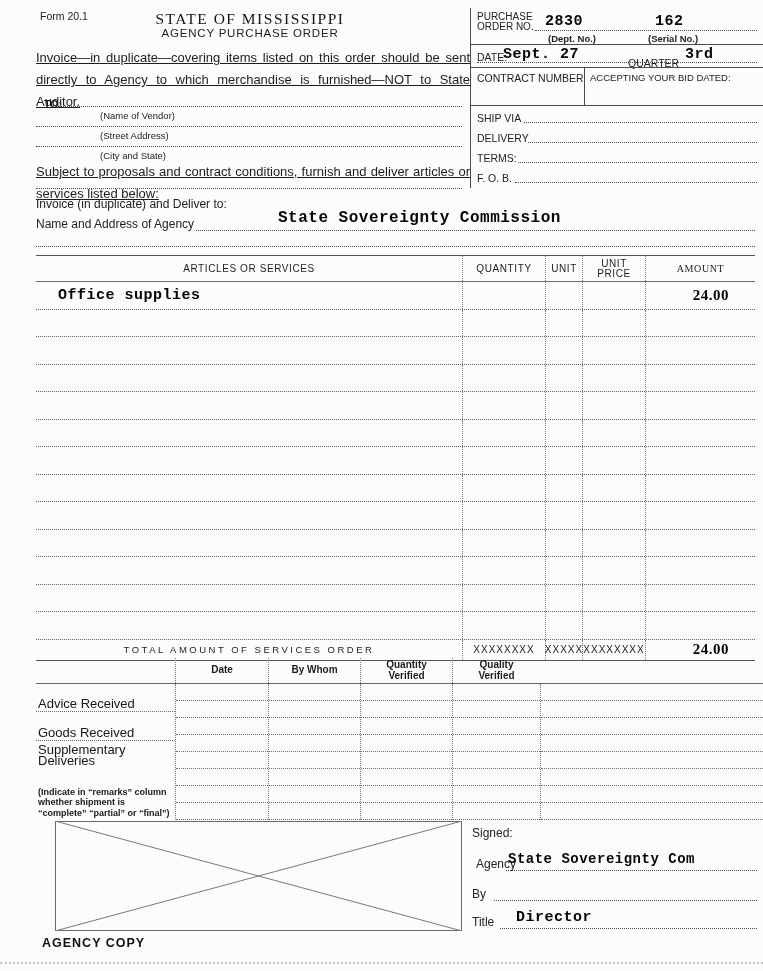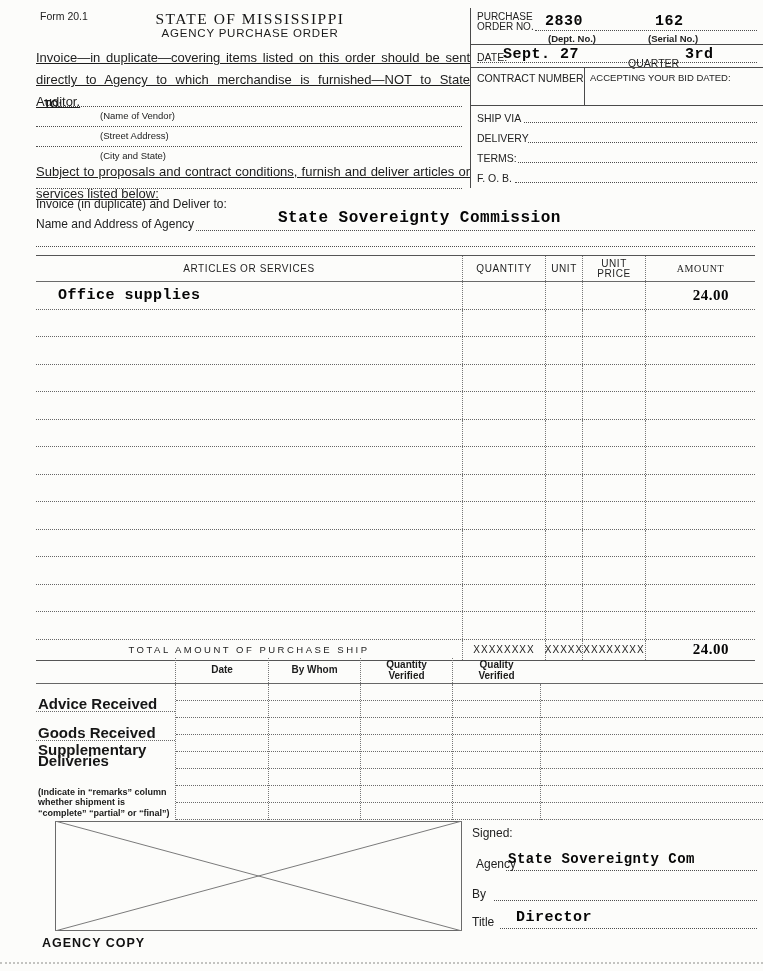--- a/index.html
+++ b/index.html
@@ -40,21 +40,21 @@
   
   .vt { left:36px; top:658px; width:727px; }
   .vt-head { display:flex; height:26px; border-bottom:1px solid #666; }
   .vt-head > div { font-size:10px; font-weight:bold; color:#1c1c1c; display:flex;
                    align-items:center; justify-content:center; text-align:center; line-height:10.5px; }
   .vt-body { display:flex; height:136px; }
   .v0 { width:139px; } .v1 { width:93px; } .v2 { width:92px; } .v3 { width:92px; }
   .v4 { width:88px; } .v5 { width:223px; }
   .v1,.v2,.v3,.v4,.v5 { border-left:1px dotted #777; }
   .vt-col .vt-cell { height:17px; border-bottom:1px dotted #6b6b6b; }
-  .vt-lbl { font-size:15px; font-weight:bold; color:#161616; line-height:11px; }
+  .vt-lbl { font-size:13px; font-weight:normal; color:#161616; line-height:11px; }
   .vt-note { font-size:9px; font-weight:bold; line-height:10.5px; color:#1a1a1a; padding:3px 6px 0 2px; }
   .v0 .seg { display:flex; align-items:flex-end; padding:0 4px 2px 2px; }
   .seg-advice { height:28px; border-bottom:1px dotted #6b6b6b; }
   .seg-goods  { height:29px; border-bottom:1px dotted #6b6b6b; }
   .seg-supp   { height:26px; }
   .seg-note   { height:53px; display:block; }
 
   .copy { font-size:12.5px; font-weight:bold; letter-spacing:1px; color:#111; }
   .scan-edge { border-bottom:2px dotted #c3c3c0; }
 </style>
@@ -216,21 +216,21 @@
       </div>
     <div class="it-row it-body-row">
         <div class="c1"></div>
         <div class="c2"></div>
         <div class="c3"></div>
         <div class="c4"></div>
         <div class="c5"></div>
       </div>
 
     <div class="it-row it-total">
-      <div class="c1 cell tot-lbl">TOTAL AMOUNT OF PURCHASE SHIP</div>
+      <div class="c1 cell tot-lbl">TOTAL AMOUNT OF SERVICES ORDER</div>
       <div class="c2 cell tot-x">XXXXXXXX</div>
       <div class="c3 cell tot-x">XXXXX</div>
       <div class="c4 cell tot-x">XXXXXXXX</div>
       <div class="c5 cell typed" style="justify-content:flex-end;padding-right:26px;">24.00</div>
     </div>
   </div>
 
   <div class="abs vt">
     <div class="vt-head">
       <div class="v0"></div>

